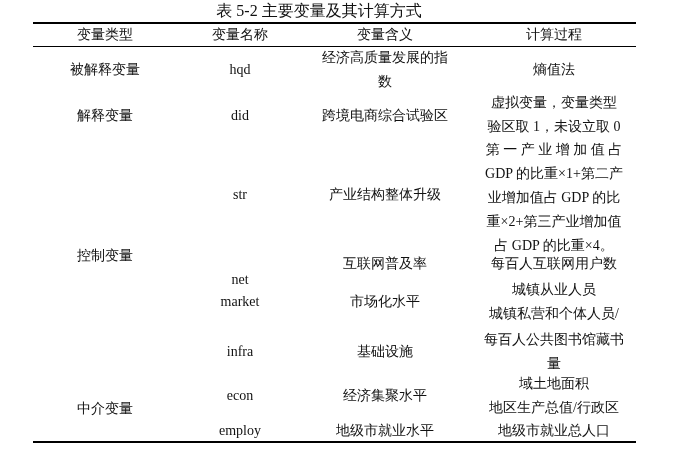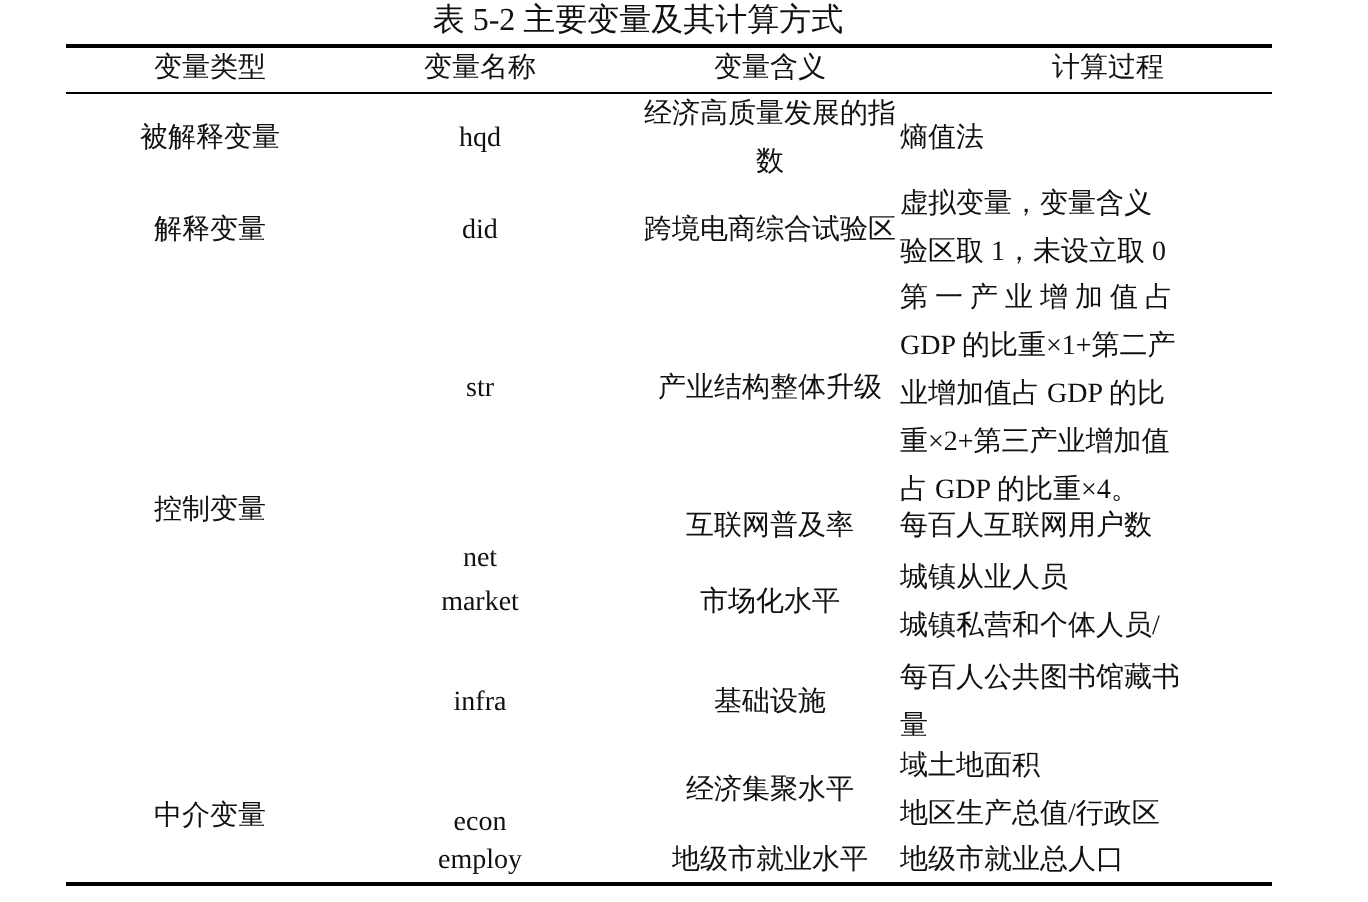--- a/index.html
+++ b/index.html
@@ -8,21 +8,21 @@
   .caption { position: absolute; top: 0; left: 0; width: 638px; text-align: center;
              font-size: 16px; line-height: 22px; }
   .rule { position: absolute; left: 33px; width: 603px; background: #000; }
   .rule.top { top: 22px; height: 2px; }
   .rule.mid { top: 46px; height: 1px; }
   .rule.bottom { top: 441px; height: 2px; }
   .cell { position: absolute; font-size: 14px; line-height: 24px; }
   .c1 { left: 40px; width: 130px; text-align: center; }
   .c2 { left: 180px; width: 120px; text-align: center; }
   .c3 { left: 305px; width: 160px; text-align: center; }
-  .c4 { left: 450px; width: 160px; text-align: left; }
+  .c4 { left: 474px; width: 160px; text-align: center; }
   .hdr { top: 24px; height: 22px; line-height: 22px; font-size: 14px; }
   .c4.hdr { left: 474px; width: 160px; text-align: center; }
 </style>
 </head>
 <body>
 
 <div class="caption">表 5-2 主要变量及其计算方式</div>
 <div class="rule top"></div>
 <div class="rule mid"></div>
 <div class="rule bottom"></div>
@@ -40,21 +40,21 @@
 <div class="cell c2" style="top:58px">hqd</div>
 <div class="cell c3" style="top:46px">
   <div>经济高质量发展的指</div>
   <div>数</div>
 </div>
 <div class="cell c4" style="top:58px">熵值法</div>
 
 <div class="cell c2" style="top:104px">did</div>
 <div class="cell c3" style="top:104px">跨境电商综合试验区</div>
 <div class="cell c4" style="top:91px">
-  <div>虚拟变量，变量含义</div>
+  <div>虚拟变量，变量类型</div>
   <div>验区取 1，未设立取 0</div>
 </div>
 
 <div class="cell c2" style="top:183px">str</div>
 <div class="cell c3" style="top:183px">产业结构整体升级</div>
 <div class="cell c4" style="top:138px">
   <div>第 一 产 业 增 加 值 占</div>
   <div>GDP 的比重×1+第二产</div>
   <div>业增加值占 GDP 的比</div>
   <div>重×2+第三产业增加值</div>
@@ -72,21 +72,21 @@
   <div>城镇私营和个体人员/</div>
 </div>
 
 <div class="cell c2" style="top:340px">infra</div>
 <div class="cell c3" style="top:340px">基础设施</div>
 <div class="cell c4" style="top:328px">
   <div>每百人公共图书馆藏书</div>
   <div>量</div>
 </div>
 
-<div class="cell c2" style="top:400px">econ</div>
+<div class="cell c2" style="top:384px">econ</div>
 <div class="cell c3" style="top:384px">经济集聚水平</div>
 <div class="cell c4" style="top:372px">
   <div>域土地面积</div>
   <div>地区生产总值/行政区</div>
 </div>
 
 <div class="cell c2" style="top:419px">employ</div>
 <div class="cell c3" style="top:419px">地级市就业水平</div>
 <div class="cell c4" style="top:419px">地级市就业总人口</div>
 

